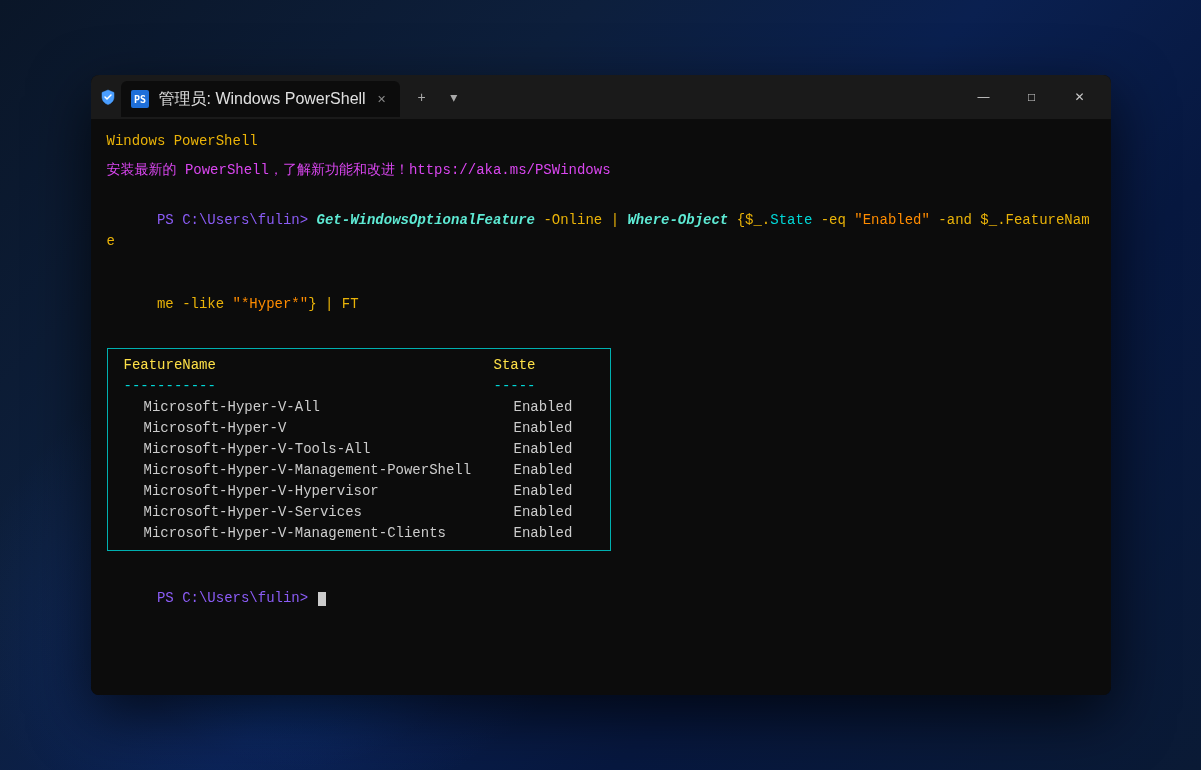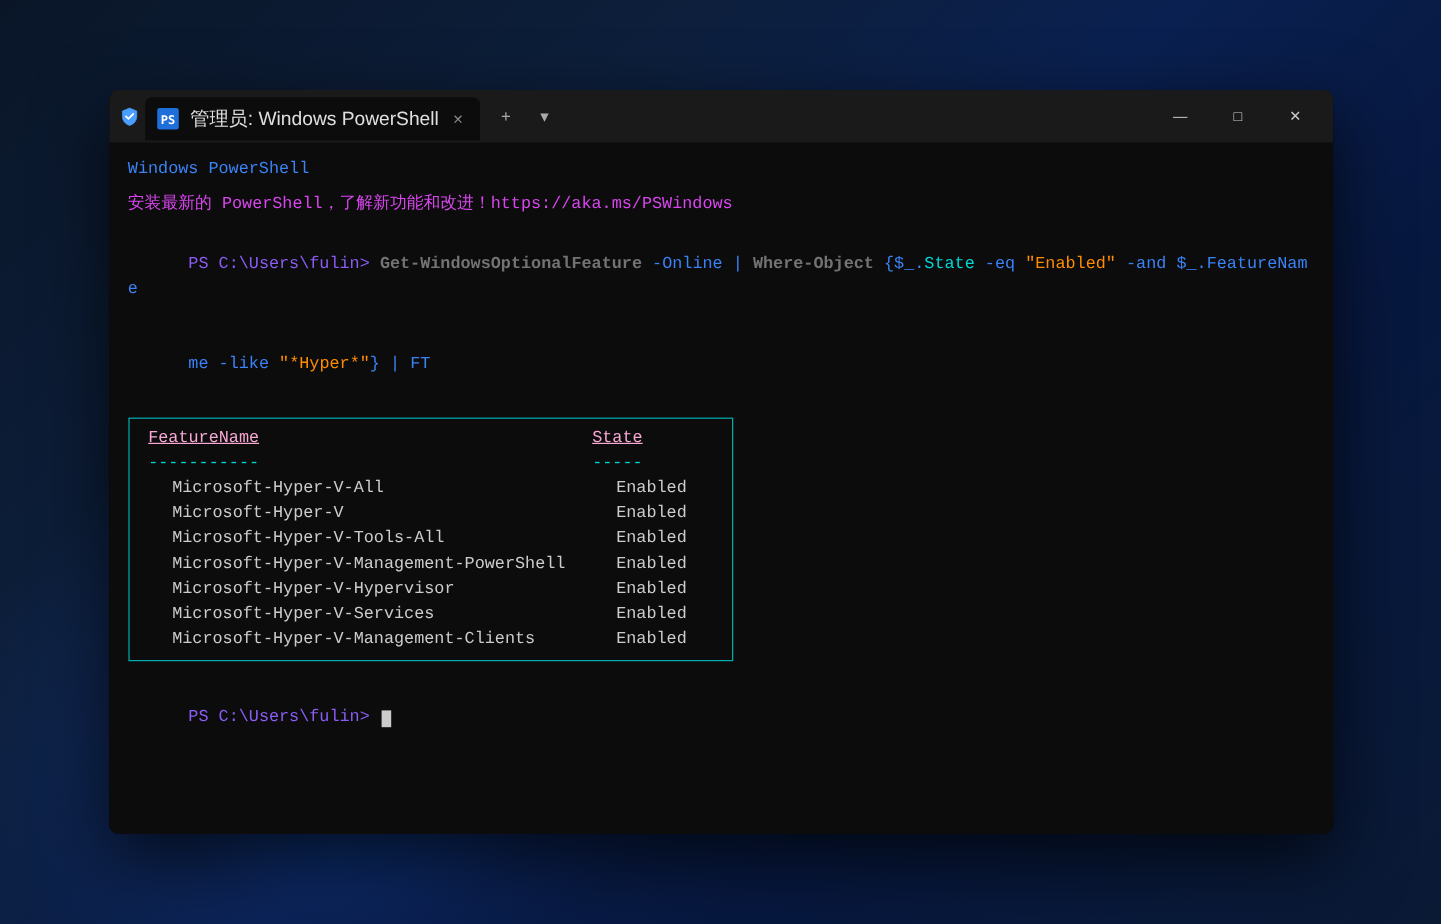--- a/index.html
+++ b/index.html
@@ -171,41 +171,40 @@
       color: #cccccc;
       overflow-y: auto;
       line-height: 1.5;
     }
 
     .line {
       white-space: pre-wrap;
       word-break: break-all;
     }
 
-    .text-white { color: #3b82f6; }
+    .text-white { color: #eab308; }
     .text-cyan { color: #00d7d7; }
     .text-yellow { color: #d946ef; }
 
     .cmd-prompt { color: #8b5cf6; }
-    .cmd-keyword { color: #737373; font-weight: bold; }
+    .cmd-keyword { color: #5eead4; font-weight: bold; font-style: italic; }
     .cmd-value { color: #ff8c00; }
 
     
     .table-box {
       border: 1.5px solid #00b0b0;
       display: inline-block;
       margin: 8px 0;
       padding: 6px 16px 6px 16px;
       min-width: 460px;
     }
 
     .table-header {
       display: flex;
-      color: #f9a8d4;
-      text-decoration: underline;
+      color: #fde047;
     }
 
     .col-name {
       width: 370px;
     }
 
     .col-state {
       width: 80px;
     }
 

